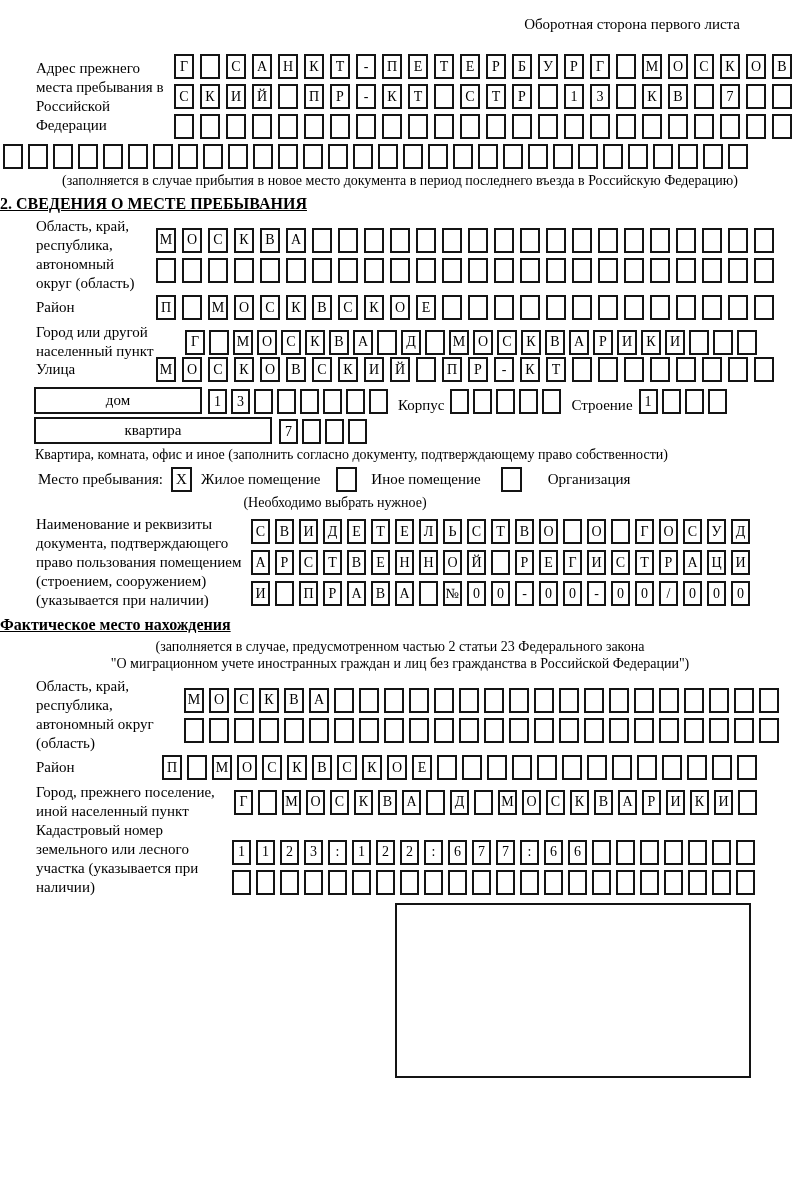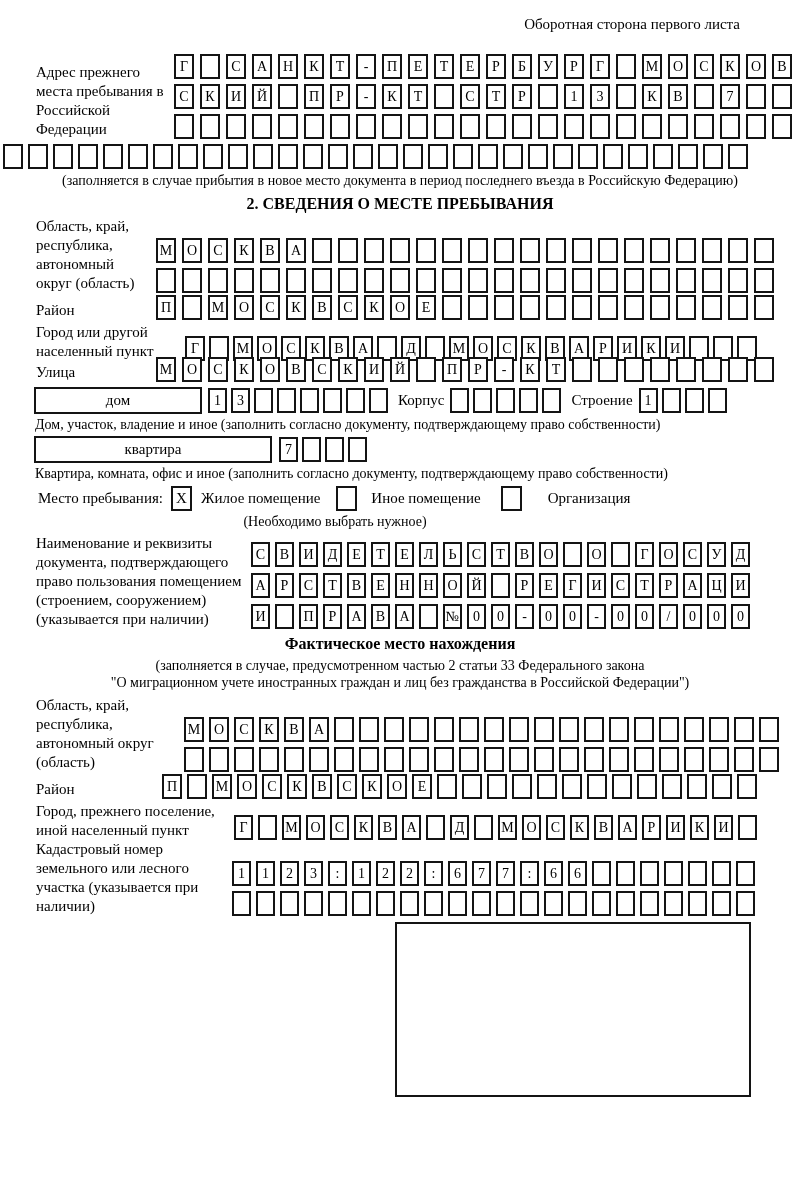--- a/index.html
+++ b/index.html
@@ -2,40 +2,40 @@
 <html><head>
 <meta charset="utf-8">
 <style>
   html,body{margin:0;padding:0;}
   body{
     width:800px;height:1180px;background:#ffffff;color:#000;
     font-family:"Liberation Serif","DejaVu Serif",serif;
     overflow:hidden;position:relative;
   }
   .hdr{margin-top:16px;margin-right:60px;text-align:right;font-size:15px;}
-  .frow{display:flex;align-items:flex-end;margin-left:36px;}
+  .frow{display:flex;align-items:center;margin-left:36px;}
   .lbl{font-size:15px;line-height:19px;padding-right:8px;flex-shrink:0;}
   .col{display:flex;flex-direction:column;gap:5px;}
   .cellrow{display:flex;gap:6px;}
   .cell{
     width:20px;height:25px;border:2px solid #141414;box-sizing:border-box;
     display:flex;align-items:center;justify-content:center;
     font-size:14px;background:#fff;flex-shrink:0;
   }
   .w19 .cell{width:19px;}
   .g5{gap:5px;}
   .g4{gap:4px;}
   .note{font-size:14px;line-height:17px;}
   .center{text-align:center;}
-  .sec-title{font-size:16px;font-weight:bold;text-align:center;margin:6px 0 4px 0;}
+  .sec-title{font-size:16px;font-weight:bold;margin:6px 0 4px 0;text-decoration:underline;}
   .bigbox{
     height:27px;border:2px solid #141414;box-sizing:border-box;
     display:flex;align-items:center;justify-content:center;font-size:15px;flex-shrink:0;
   }
-  .house-row{display:flex;align-items:center;margin-left:34px;}
+  .house-row{display:flex;align-items:flex-end;margin-left:34px;}
   .inline-lbl{font-size:15px;padding:0 6px 0 10px;white-space:nowrap;}
   .stay-row{display:flex;align-items:center;margin-left:38px;font-size:15px;}
   .cbox{
     width:21px;height:25px;border:2px solid #141414;box-sizing:border-box;
     display:flex;align-items:center;justify-content:center;font-size:15px;flex-shrink:0;
   }
   .stamp-box{
     width:356px;height:175px;border:2px solid #141414;box-sizing:border-box;
     margin-left:395px;
   }
@@ -339,21 +339,20 @@
         <span class="cell"></span>
       </div>
     <div class="inline-lbl">Строение</div>
     <div class="cellrow w19 g4">
         <span class="cell">1</span>
         <span class="cell"></span>
         <span class="cell"></span>
         <span class="cell"></span>
       </div>
   </div>
-  <div class="note" style="margin-left:35px;margin-top:2px">Дом, участок, владение и иное (заполнить согласно документу, подтверждающему право собственности)</div>
 
   <div class="house-row" style="margin-top:3px">
     <div class="bigbox" style="width:238px">квартира</div>
     <div class="cellrow w19 g4" style="margin-left:7px">
         <span class="cell">7</span>
         <span class="cell"></span>
         <span class="cell"></span>
         <span class="cell"></span>
       </div>
   </div>
@@ -439,21 +438,21 @@
           <span class="cell">0</span>
           <span class="cell">/</span>
           <span class="cell">0</span>
           <span class="cell">0</span>
           <span class="cell">0</span>
         </div>
     </div>
   </div>
 
   <div class="sec-title" style="">Фактическое место нахождения</div>
-  <div class="note center">(заполняется в случае, предусмотренном частью 2 статьи 33 Федерального закона</div>
+  <div class="note center">(заполняется в случае, предусмотренном частью 2 статьи 23 Федерального закона</div>
   <div class="note center">"О миграционном учете иностранных граждан и лиц без гражданства в Российской Федерации")</div>
 
   <div class="frow" style="margin-top:5px">
     <div class="lbl" style="width:140px">Область, край, республика, автономный округ (область)</div>
     <div class="col">
       <div class="cellrow g5">
           <span class="cell">М</span>
           <span class="cell">О</span>
           <span class="cell">С</span>
           <span class="cell">К</span>

